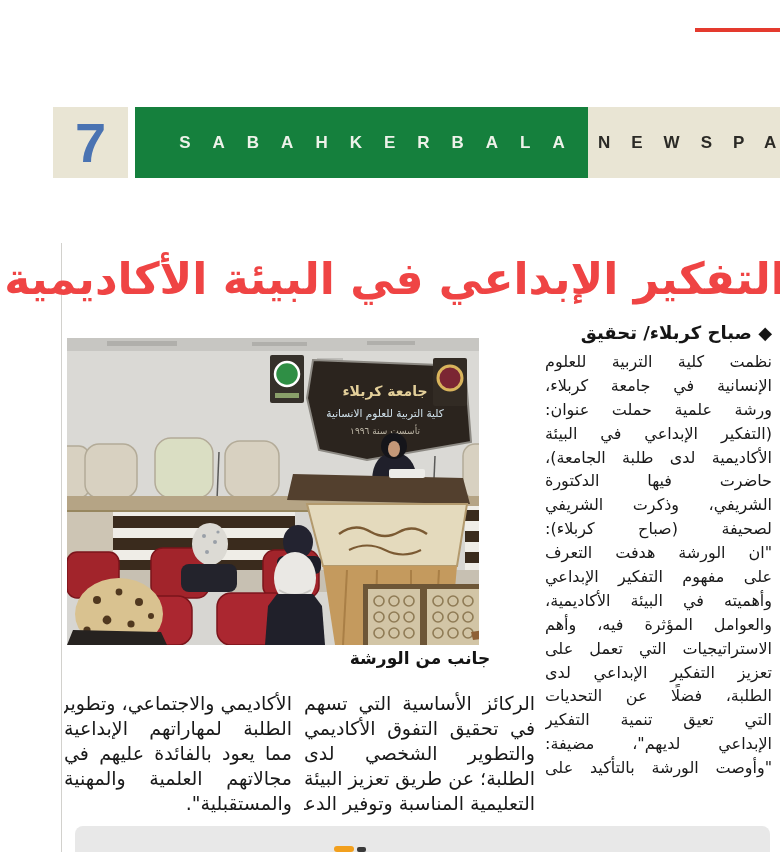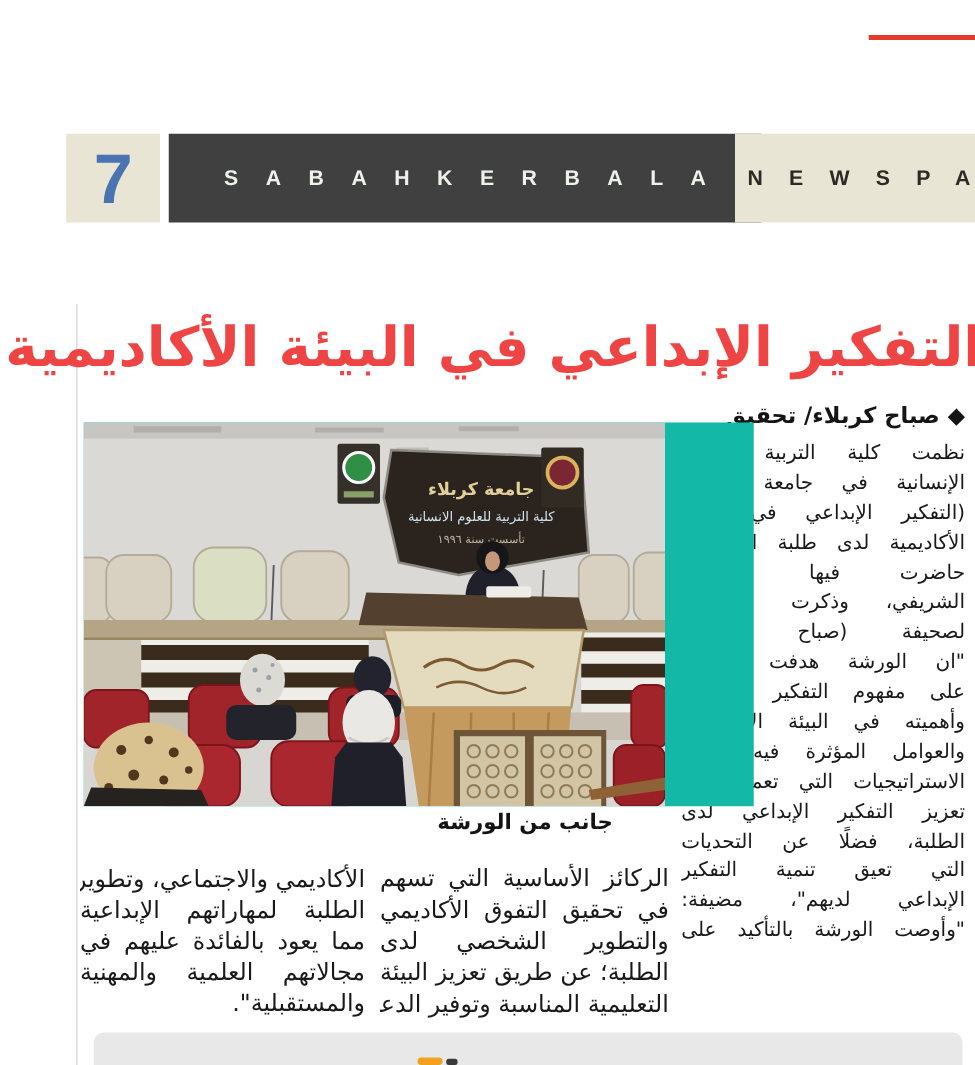--- a/index.html
+++ b/index.html
@@ -11,21 +11,21 @@
   #red-rule{left:695px;top:28px;width:85px;height:4px;background:#e43a2e;}
 
   
   #left-rule{left:61px;top:243px;width:1px;height:609px;background:#d2d1cd;}
 
   
   #page-num-box{left:53px;top:107px;width:75px;height:71px;background:#e9e5d4;
      display:flex;align-items:center;justify-content:center;}
   #page-num{color:#4a73b2;font-size:56px;font-weight:bold;
      font-family:"Liberation Sans","DejaVu Sans",sans-serif;line-height:1;}
-  #brand-band{left:135px;top:107px;width:474px;height:71px;background:#404040;
+  #brand-band{left:135px;top:107px;width:474px;height:71px;background:#15803d;
      display:flex;align-items:center;justify-content:center;overflow:hidden;}
   #brand-band span{color:#eef2ea;font-size:17px;font-weight:bold;letter-spacing:22px;
      font-family:"Liberation Sans","DejaVu Sans",sans-serif;text-indent:22px;white-space:nowrap;}
   #brand-band2{left:588px;top:107px;width:192px;height:71px;background:#e9e5d4;
      display:flex;align-items:center;overflow:hidden;}
   #brand-band2 span{color:#2b2a26;font-size:17px;font-weight:bold;letter-spacing:21px;
      font-family:"Liberation Sans","DejaVu Sans",sans-serif;padding-left:10px;white-space:nowrap;}
 
   
   #headline{left:60px;top:234px;width:670px;height:88px;direction:rtl;
@@ -40,21 +40,21 @@
   .jline{direction:rtl;text-align:justify;text-align-last:justify;-moz-text-align-last:justify;
      color:#191919;overflow:hidden;white-space:nowrap;}
   .jline.end{text-align-last:right;}
   #col-right{right:8px;top:350px;width:227px;}
   #col-right .jline{font-size:16px;height:23.9px;line-height:23.9px;}
   #col-middle{left:304px;top:691px;width:231px;}
   #col-left{left:64px;top:691px;width:228px;}
   #col-middle .jline,#col-left .jline{font-size:19px;height:25px;line-height:25px;}
 
   
-  #photo{left:67px;top:338px;width:536px;height:307px;background:#14b8a6;overflow:hidden;text-decoration:underline;}
+  #photo{left:67px;top:338px;width:412px;height:307px;background:#8b5cf6;overflow:hidden;text-decoration:underline;}
   #caption{left:300px;top:648px;width:240px;direction:rtl;text-align:center;
      font-size:17px;font-weight:bold;color:#141414;}
   #caption span{display:inline-block;}
 
   
   #bottom-band{left:75px;top:826px;width:695px;height:26px;background:#e8e8e8;
      border-radius:8px 8px 0 0;}
   #bottom-orange{left:334px;top:846px;width:20px;height:6px;background:#f2a01e;border-radius:3px;}
   #bottom-dark{left:357px;top:847px;width:9px;height:5px;background:#3a3a3a;border-radius:2px;}
 </style>
@@ -73,20 +73,21 @@
 <div class="abs" id="brand-band2">
   <span>NEWSPA</span>
 </div>
 
 <div class="abs" id="headline">التفكير الإبداعي في البيئة الأكاديمية</div>
 <div class="abs" id="byline">◆ صباح كربلاء/ تحقيق</div>
 
 <div class="abs" id="col-right">
   <div class="jline">نظمت كلية التربية للعلوم</div>
   <div class="jline">الإنسانية في جامعة كربلاء،</div>
+  <div class="jline">ورشة علمية حملت عنوان:</div>
   <div class="jline">(التفكير الإبداعي في البيئة</div>
   <div class="jline">الأكاديمية لدى طلبة الجامعة)،</div>
   <div class="jline">حاضرت فيها الدكتورة</div>
   <div class="jline">الشريفي، وذكرت الشريفي</div>
   <div class="jline">لصحيفة (صباح كربلاء):</div>
   <div class="jline">"ان الورشة هدفت التعرف</div>
   <div class="jline">على مفهوم التفكير الإبداعي</div>
   <div class="jline">وأهميته في البيئة الأكاديمية،</div>
   <div class="jline">والعوامل المؤثرة فيه، وأهم</div>
   <div class="jline">الاستراتيجيات التي تعمل على</div>

